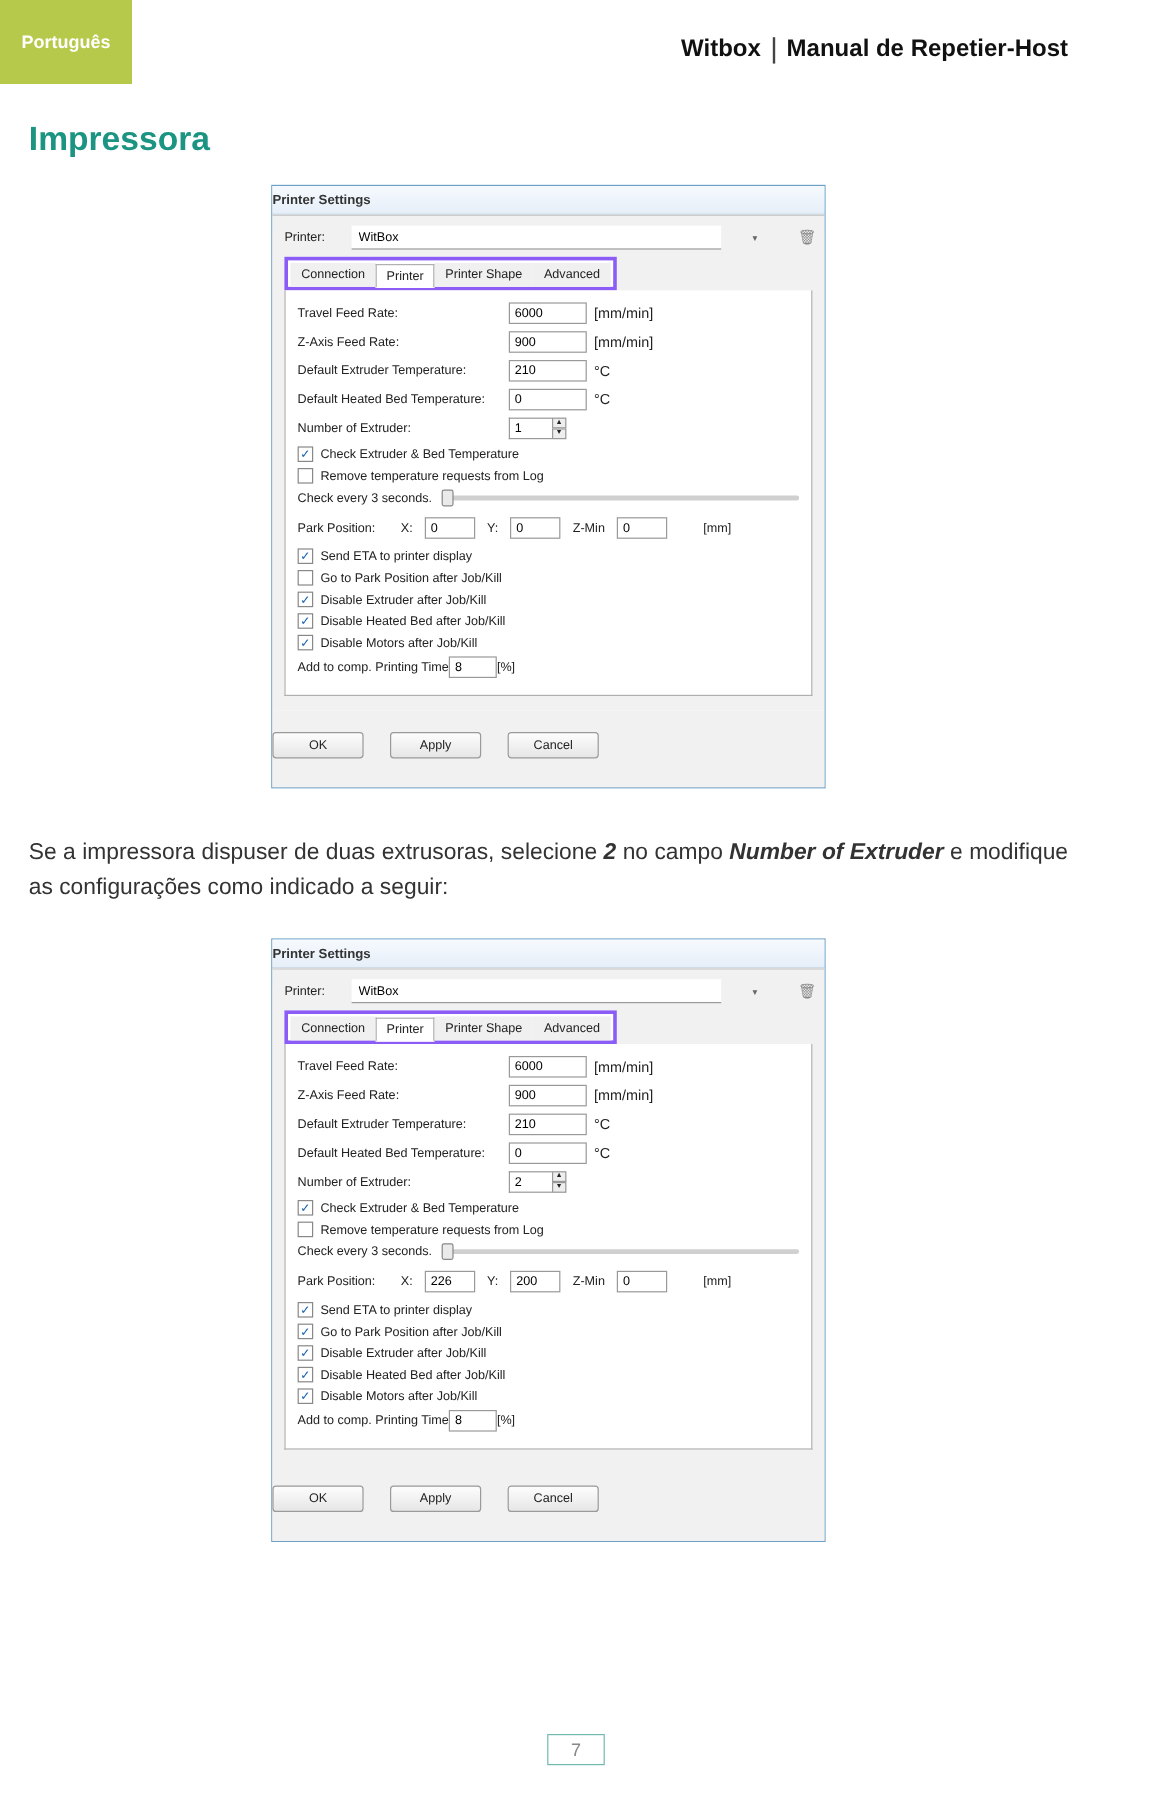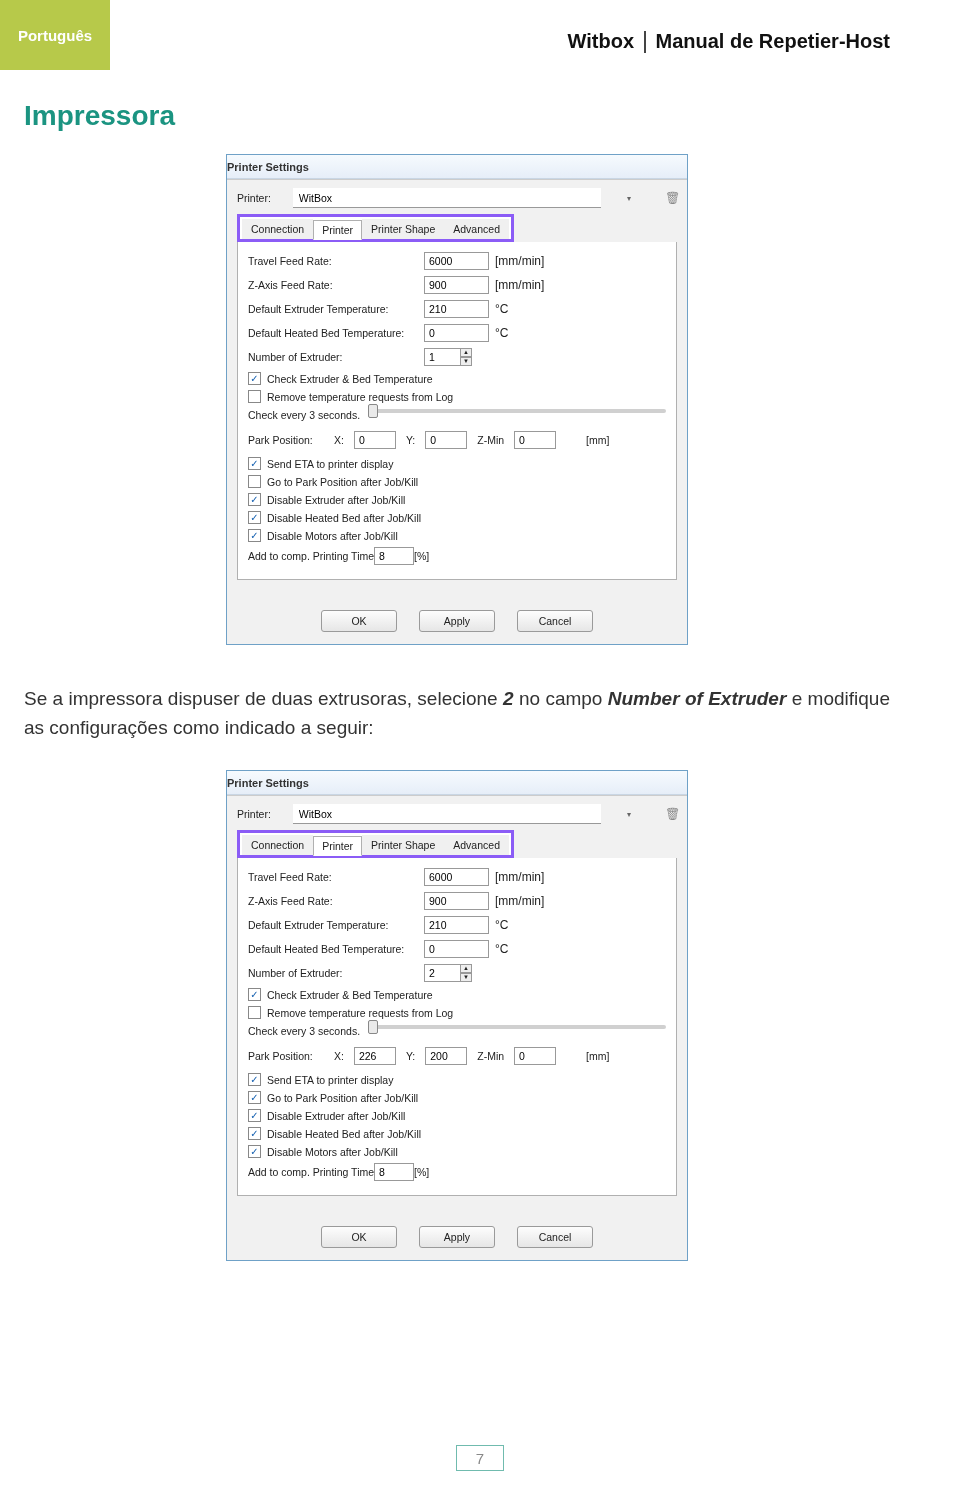--- a/index.html
+++ b/index.html
@@ -138,37 +138,37 @@
   .spin input { width: 36px; height: 18px; border: 1px solid #999; border-right: none; background: #fff; font-size: 10.5px; padding: 0 4px; text-align: left;}
   .spin .btns { display: flex; flex-direction: column; }
   .spin .btns div { width: 12px; height: 9px; border: 1px solid #999; background: #eee; font-size: 6px; line-height: 7px; text-align: center; }
   .funit { font-size: 12px; color: #222; }
   .chkrow { display: flex; align-items: center; gap: 6px; margin-bottom: 5px; font-size: 10.5px; }
   .chk {
     width: 13px; height: 13px; border: 1px solid #888; background: #fff;
     display: inline-flex; align-items: center; justify-content: center;
     font-size: 10px; color: #1560b0;
   }
-  .slider-row { display: flex; align-items: flex-start; margin: 6px 0 10px 0; font-size: 10.5px;}
+  .slider-row { display: flex; align-items: center; margin: 6px 0 10px 0; font-size: 10.5px;}
   .slider-label { flex-shrink: 0; margin-right: 8px;}
   .slider {
     flex: 1; height: 4px; background: #d0d0d0; border-radius: 2px; position: relative;
   }
   .slider .thumb {
     position: absolute; left: 0; top: -5px; width: 10px; height: 14px;
     background: #eaeaea; border: 1px solid #888; border-radius: 2px;
   }
   .park-row { display: flex; align-items: center; gap: 10px; font-size: 10.5px; margin-bottom: 8px;}
   .park-row .finput { width: 42px; }
   .park-unit { margin-left: 20px;}
   .addtime-row { display: flex; align-items: center; font-size: 10.5px; margin-top: 4px; }
   .addtime-row .finput { width: 40px; }
   .btn-row {
-    display: flex; justify-content: center; gap: 22px;
-    padding: 18px 0 12px 0;
+    display: flex; gap: 22px;
+    padding: 18px 0 24px 0;
     background: #f1f1f1;
   }
   .win-btn {
     width: 76px; height: 22px;
     background: linear-gradient(#fdfdfd,#e6e6e6);
     border: 1px solid #9a9a9a;
     border-radius: 3px;
     font-size: 10.5px;
     color: #222;
   }

